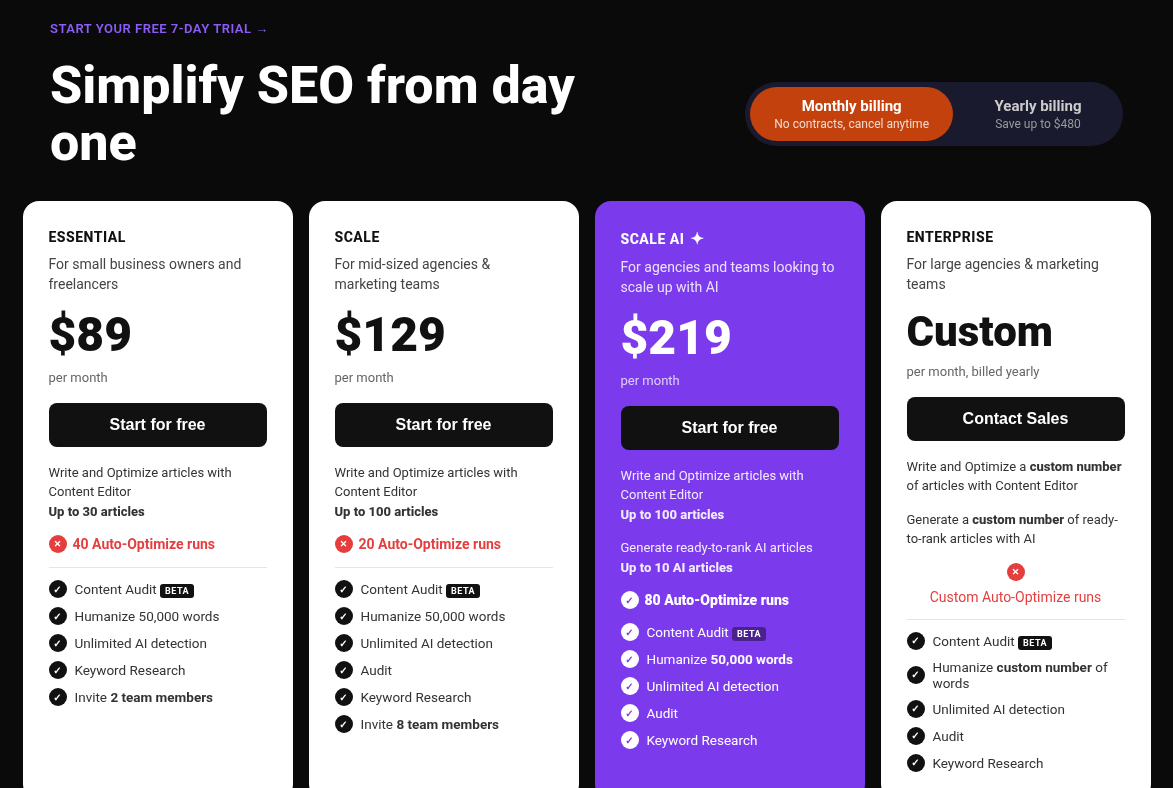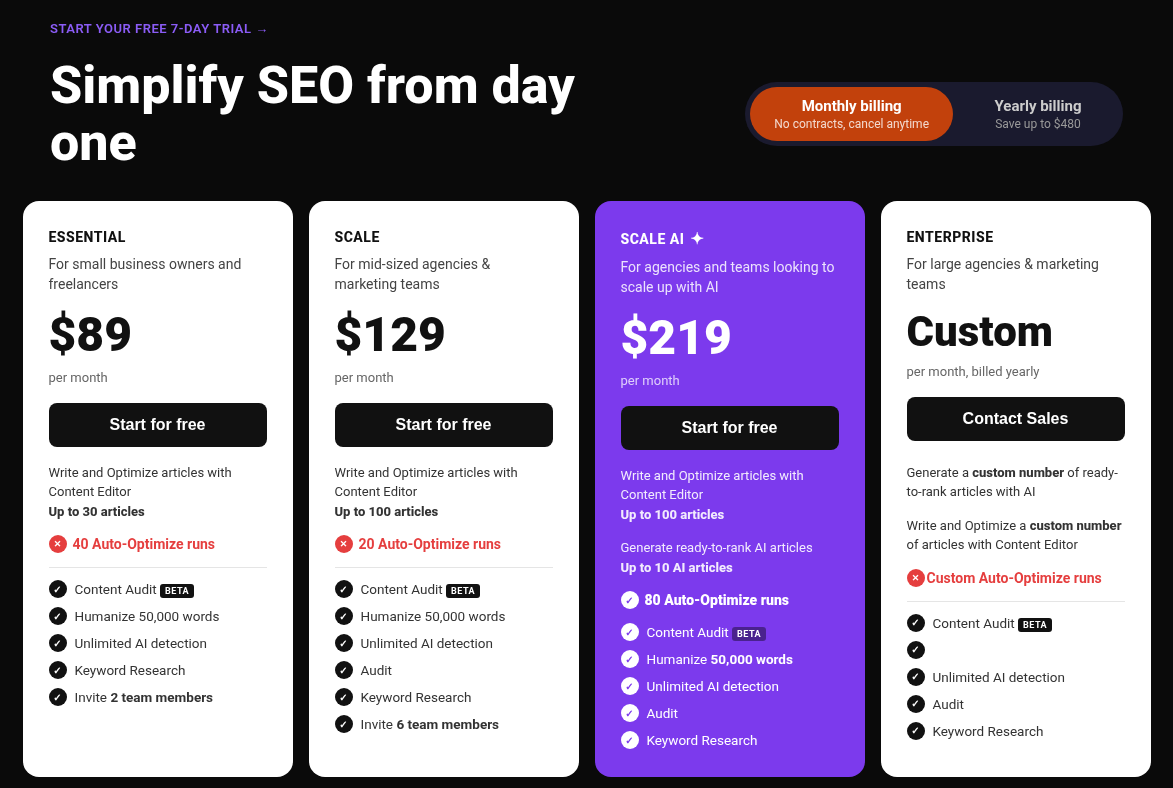--- a/index.html
+++ b/index.html
@@ -285,26 +285,27 @@
       text-transform: uppercase;
     }
 
     .plan-card.scale-ai .beta-badge {
       background: rgba(0,0,0,0.4);
       color: #fff;
     }
 
     .enterprise-custom-label {
       color: #e53e3e;
-      font-weight: 700;
+      font-weight: 400;
       font-size: 14px;
       display: flex;
       align-items: center;
-      gap: 2px;
+      gap: 8px;
       margin-bottom: 14px;
+      flex-direction: column;
     }
 
     .enterprise-custom-label .red-dot2 {
       width: 18px;
       height: 18px;
       background: #e53e3e;
       border-radius: 50%;
       display: flex;
       align-items: center;
       justify-content: center;
@@ -416,21 +417,21 @@
       <li class="feature-item">
         <span class="check-icon"></span>
         <span>Audit</span>
       </li>
       <li class="feature-item">
         <span class="check-icon"></span>
         <span>Keyword Research</span>
       </li>
       <li class="feature-item">
         <span class="check-icon"></span>
-        <span>Invite <strong>6 team members</strong></span>
+        <span>Invite <strong>8 team members</strong></span>
       </li>
     </ul>
   </div>
 
   <div class="plan-card scale-ai">
     <div class="plan-name">
       <span>SCALE AI</span>
       <span class="sparkle-icon">✦</span>
     </div>
     <div class="plan-desc">For agencies and teams looking to scale up with AI</div>
@@ -472,38 +473,39 @@
       </li>
     </ul>
   </div>
 
   <div class="plan-card enterprise">
     <div class="plan-name">ENTERPRISE</div>
     <div class="plan-desc">For large agencies &amp; marketing teams</div>
     <div class="plan-price enterprise">Custom</div>
     <div class="per-month">per month, billed yearly</div>
     <button class="cta-button">Contact Sales</button>
+    <div class="plan-features">
+      Write and Optimize a <strong>custom number</strong> of articles with Content Editor
+    </div>
     <div class="plan-features" style="margin-top:6px">
       Generate a <strong>custom number</strong> of ready-to-rank articles with AI
-    </div>
-    <div class="plan-features">
-      Write and Optimize a <strong>custom number</strong> of articles with Content Editor
     </div>
     <div class="enterprise-custom-label" style="margin-top:10px">
       <span class="red-dot2"></span>
       <span>Custom Auto-Optimize runs</span>
     </div>
     <hr class="divider">
     <ul class="feature-list">
       <li class="feature-item">
         <span class="check-icon"></span>
         <span>Content Audit <span class="beta-badge">BETA</span></span>
       </li>
       <li class="feature-item">
         <span class="check-icon"></span>
+        <span>Humanize <strong>custom number</strong> of words</span>
       </li>
       <li class="feature-item">
         <span class="check-icon"></span>
         <span>Unlimited AI detection</span>
       </li>
       <li class="feature-item">
         <span class="check-icon"></span>
         <span>Audit</span>
       </li>
       <li class="feature-item">

